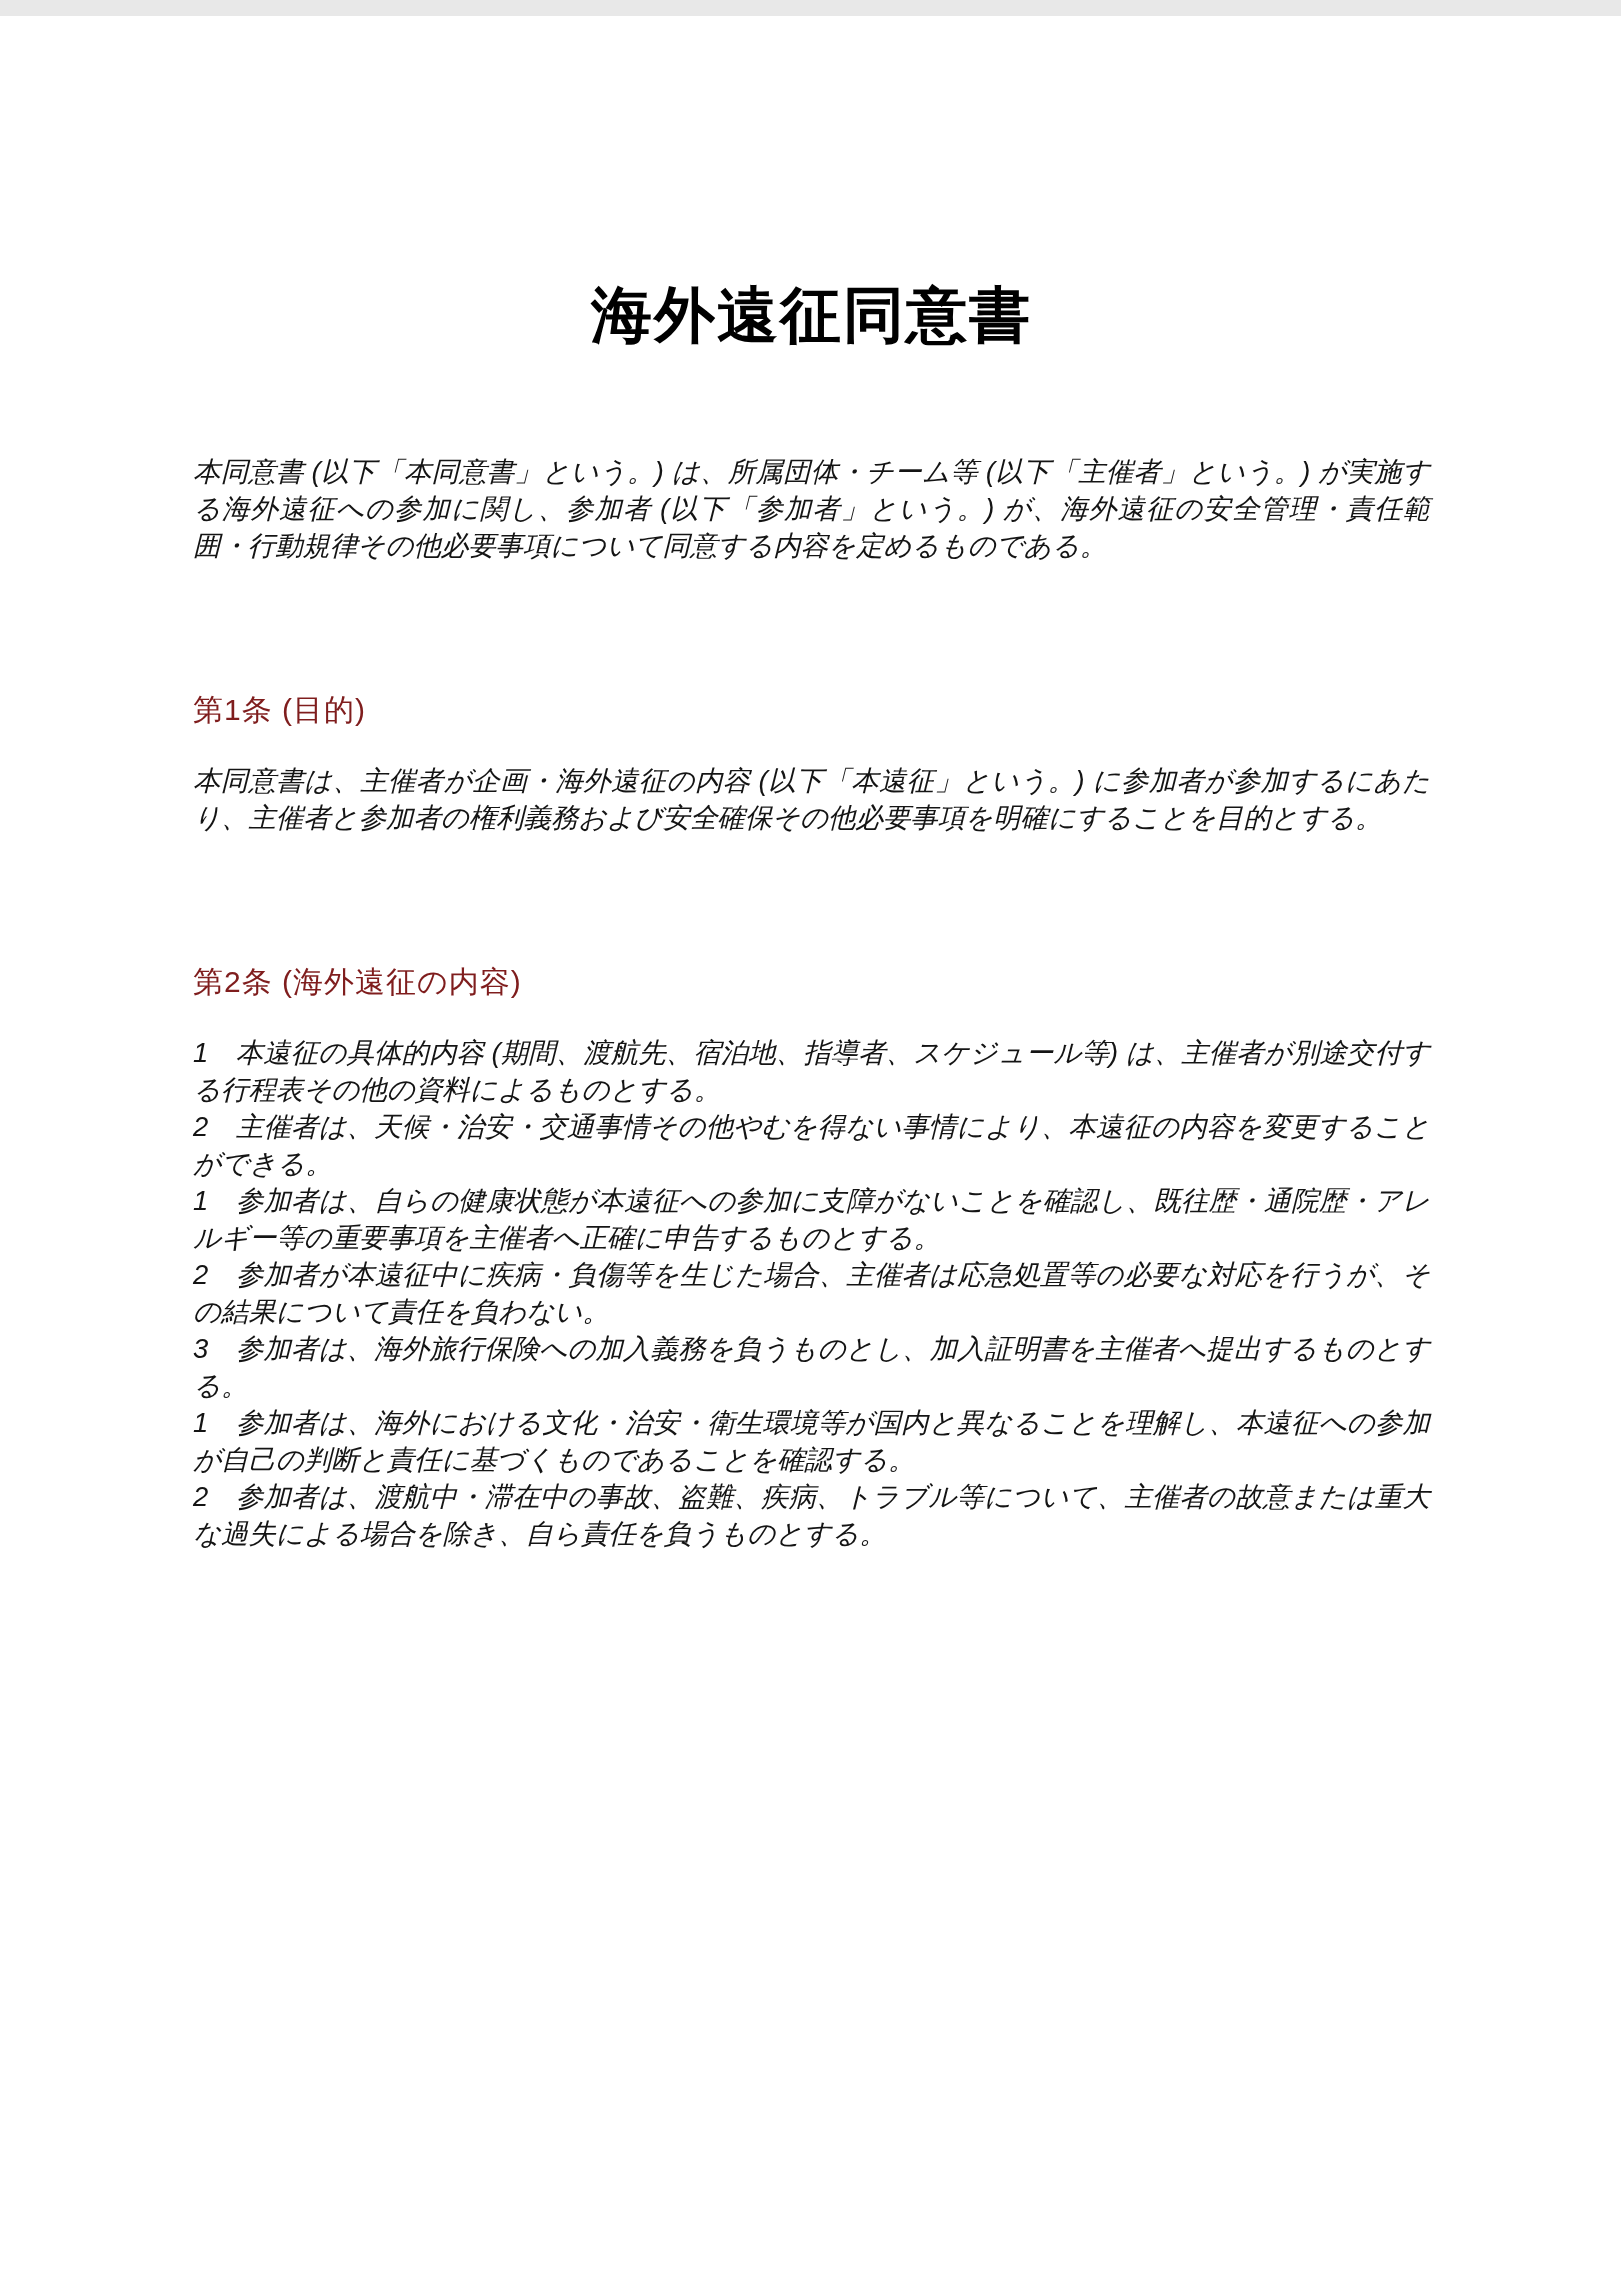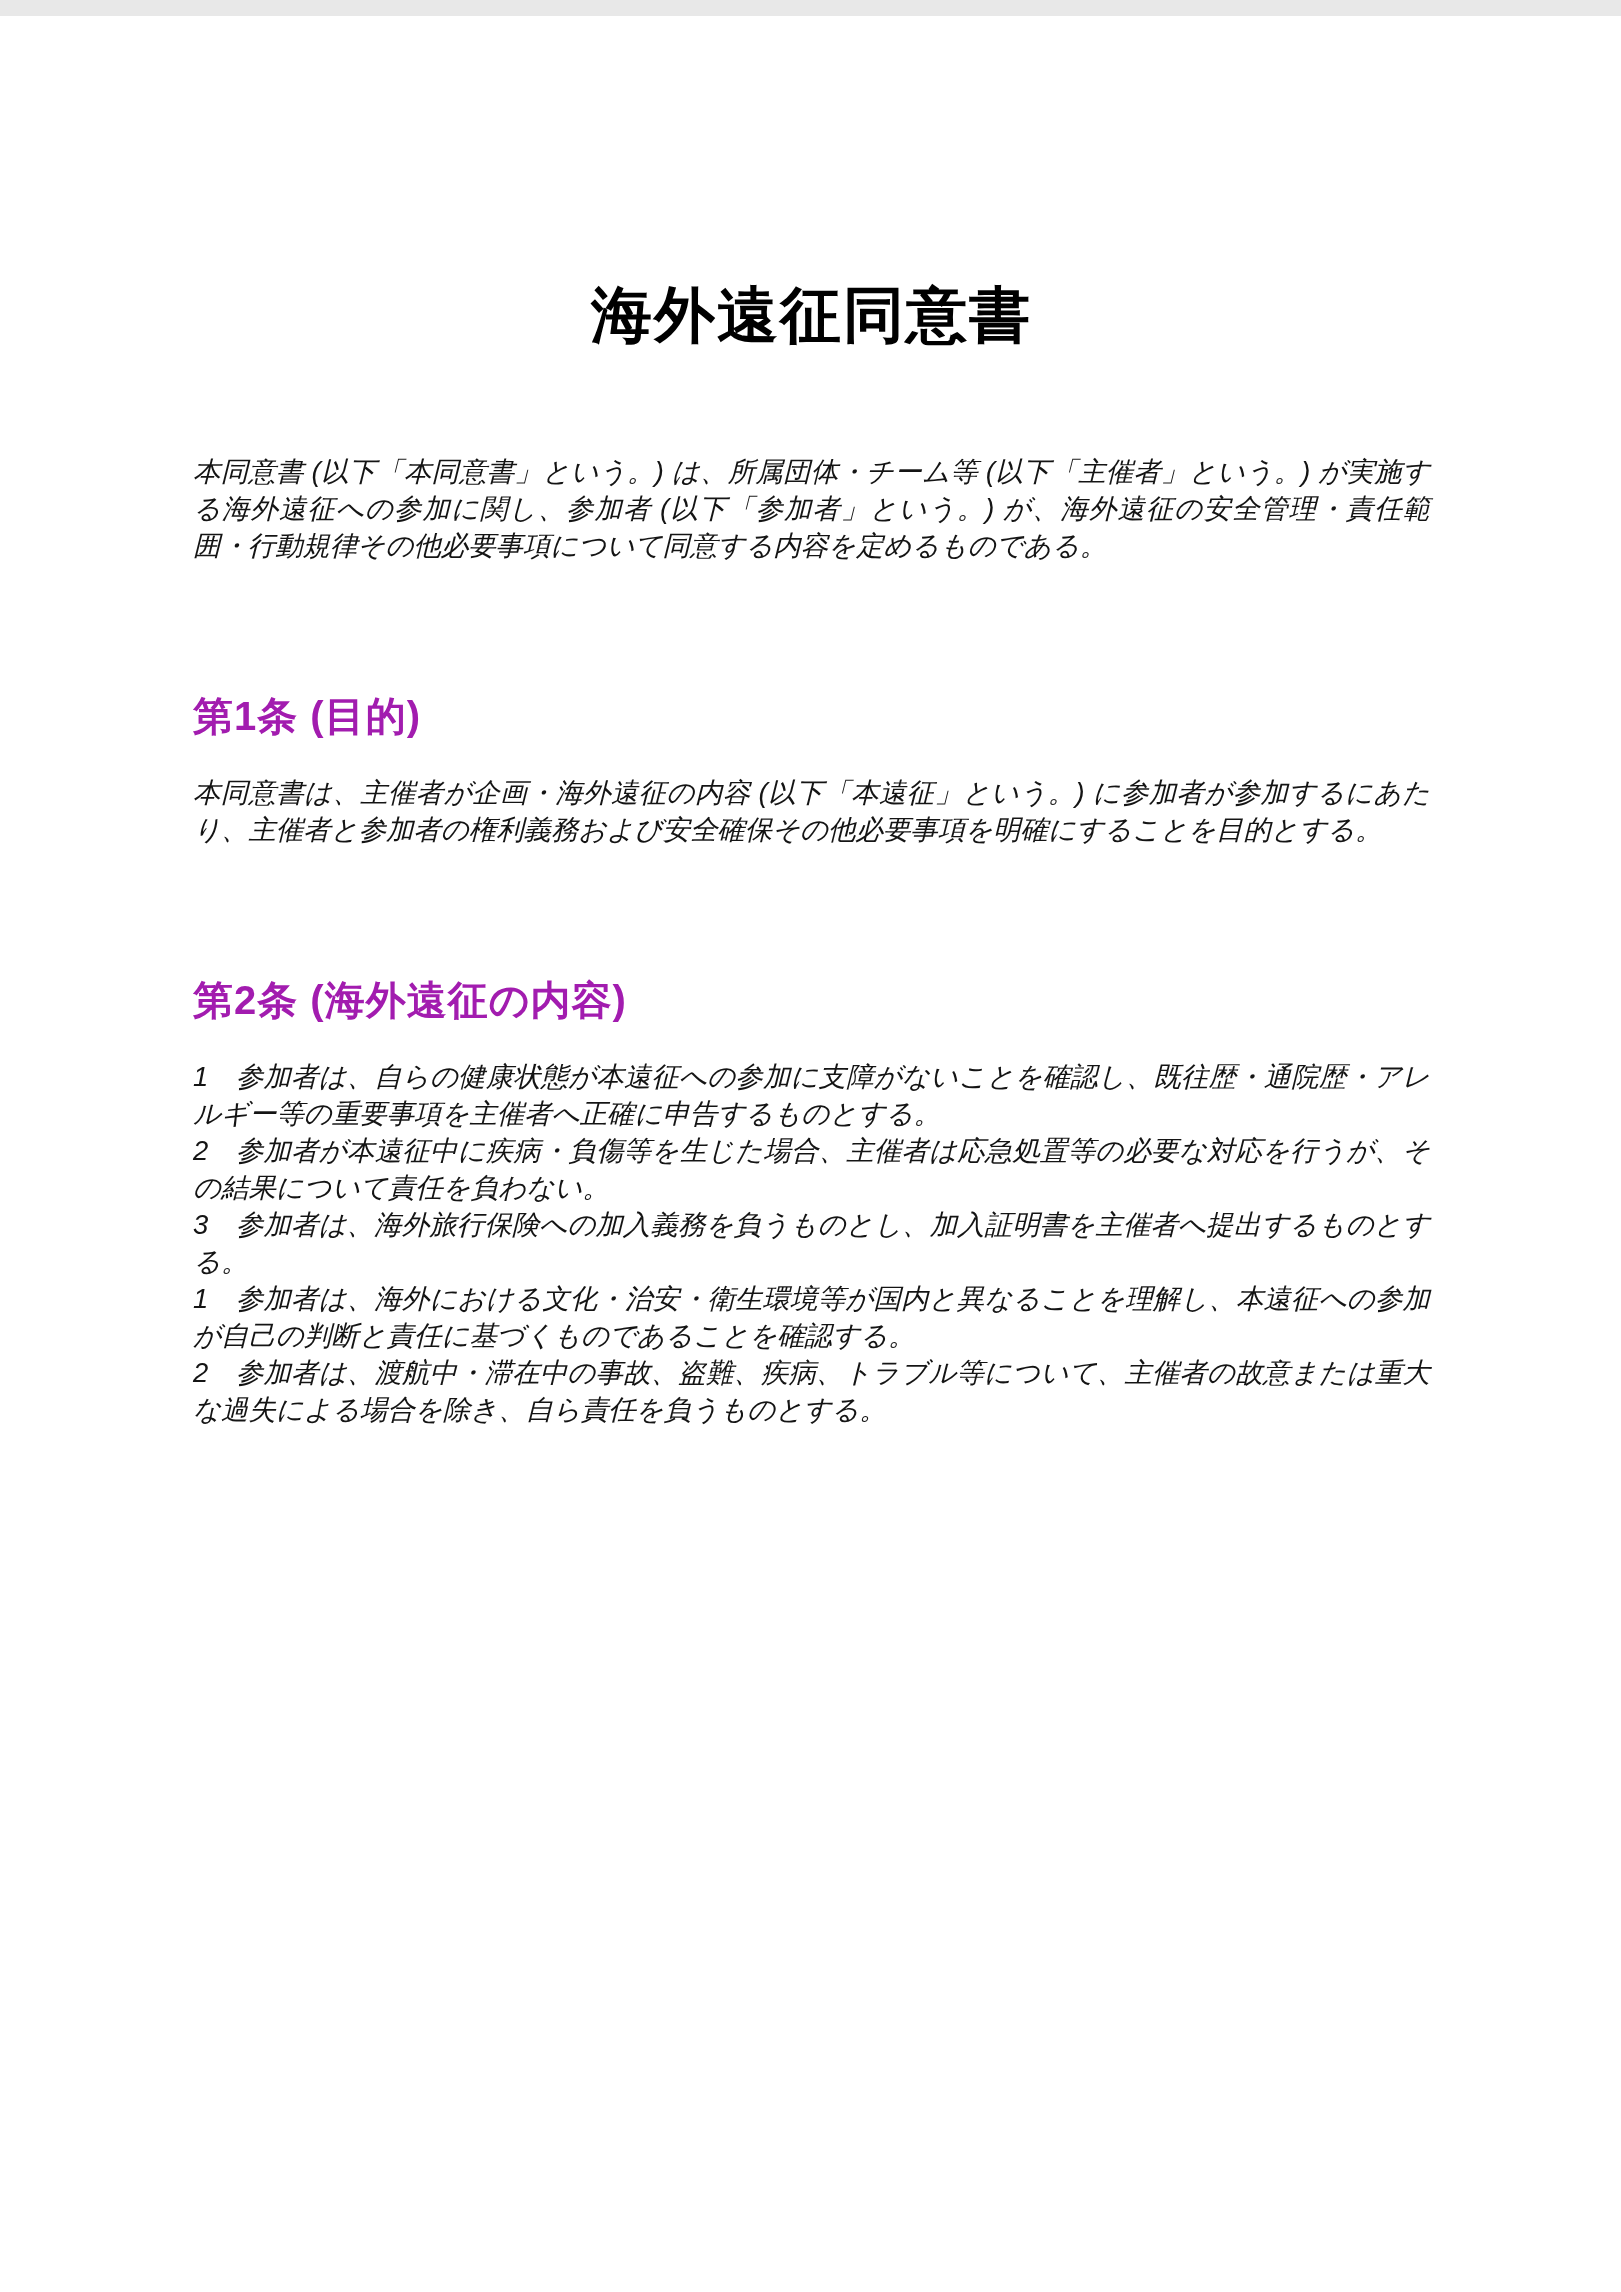--- a/index.html
+++ b/index.html
@@ -34,24 +34,24 @@
     line-height: 1.35;
     text-align: justify;
     text-justify: inter-ideograph;
     font-style: italic;
   }
   .intro {
     margin-top: 102px;
   }
   .article-heading {
     margin: 127px 0 35px 0;
-    font-size: 40px;
+    font-size: 30px;
     line-height: 1.2;
-    font-weight: 700;
-    color: #a21caf;
+    font-weight: 400;
+    color: #7f1d1d;
     letter-spacing: 1px;
   }
   .article-body p {
     margin: 0;
   }
 </style>
 </head>
 <body>
 
 <div class="page">
@@ -62,20 +62,24 @@
 
   <section>
     <h2 class="article-heading">第1条 (目的)</h2>
     <div class="article-body body-text">
       <p>本同意書は、主催者が企画・海外遠征の内容 (以下「本遠征」という。) に参加者が参加するにあたり、主催者と参加者の権利義務および安全確保その他必要事項を明確にすることを目的とする。</p>
     </div>
   </section>
 
   <section>
     <h2 class="article-heading">第2条 (海外遠征の内容)</h2>
+    <div class="article-body body-text">
+      <p>1　本遠征の具体的内容 (期間、渡航先、宿泊地、指導者、スケジュール等) は、主催者が別途交付する行程表その他の資料によるものとする。</p>
+      <p>2　主催者は、天候・治安・交通事情その他やむを得ない事情により、本遠征の内容を変更することができる。</p>
+    </div>
   </section>
 
   <section>
     <div class="article-body body-text">
       <p>1　参加者は、自らの健康状態が本遠征への参加に支障がないことを確認し、既往歴・通院歴・アレルギー等の重要事項を主催者へ正確に申告するものとする。</p>
       <p>2　参加者が本遠征中に疾病・負傷等を生じた場合、主催者は応急処置等の必要な対応を行うが、その結果について責任を負わない。</p>
       <p>3　参加者は、海外旅行保険への加入義務を負うものとし、加入証明書を主催者へ提出するものとする。</p>
     </div>
   </section>
 

